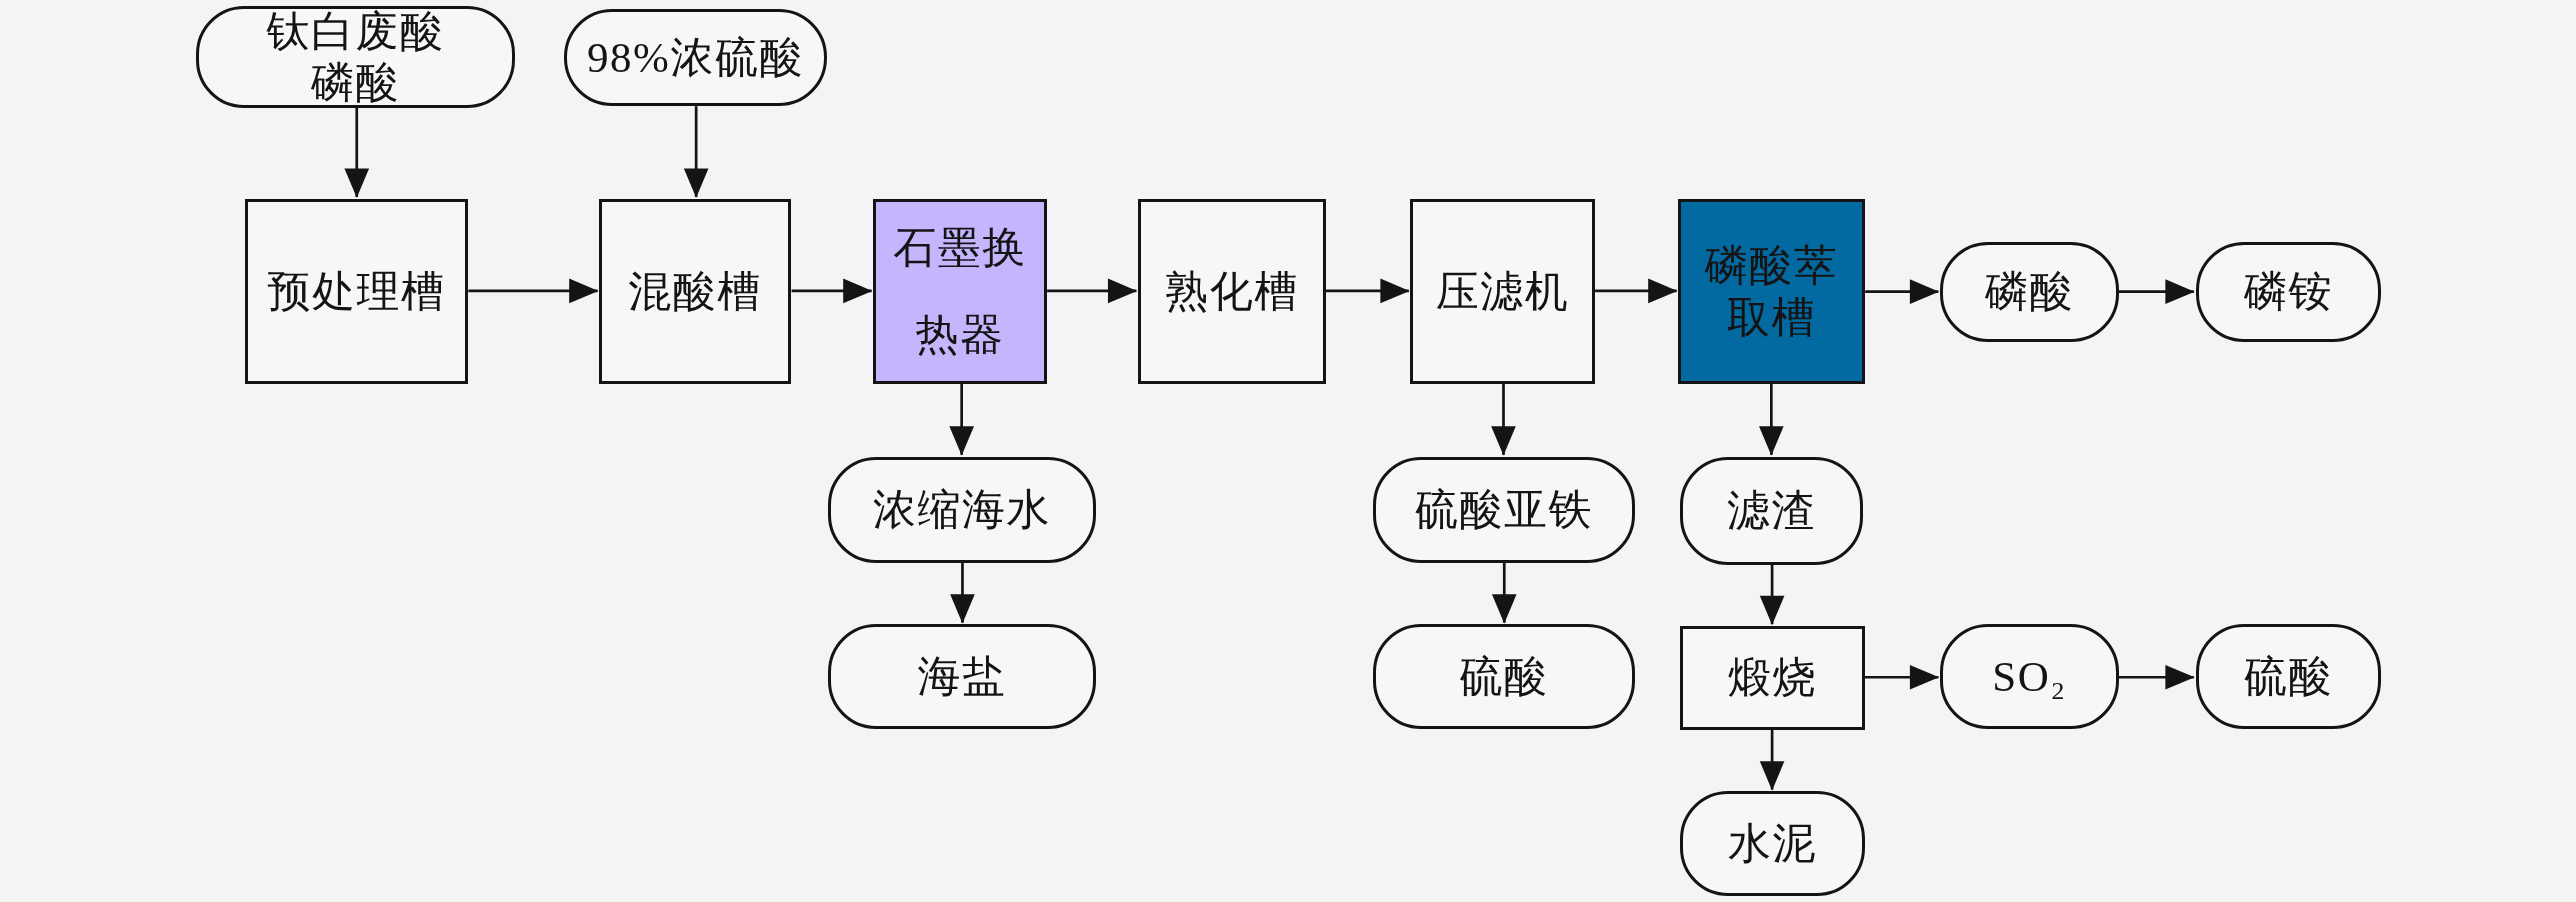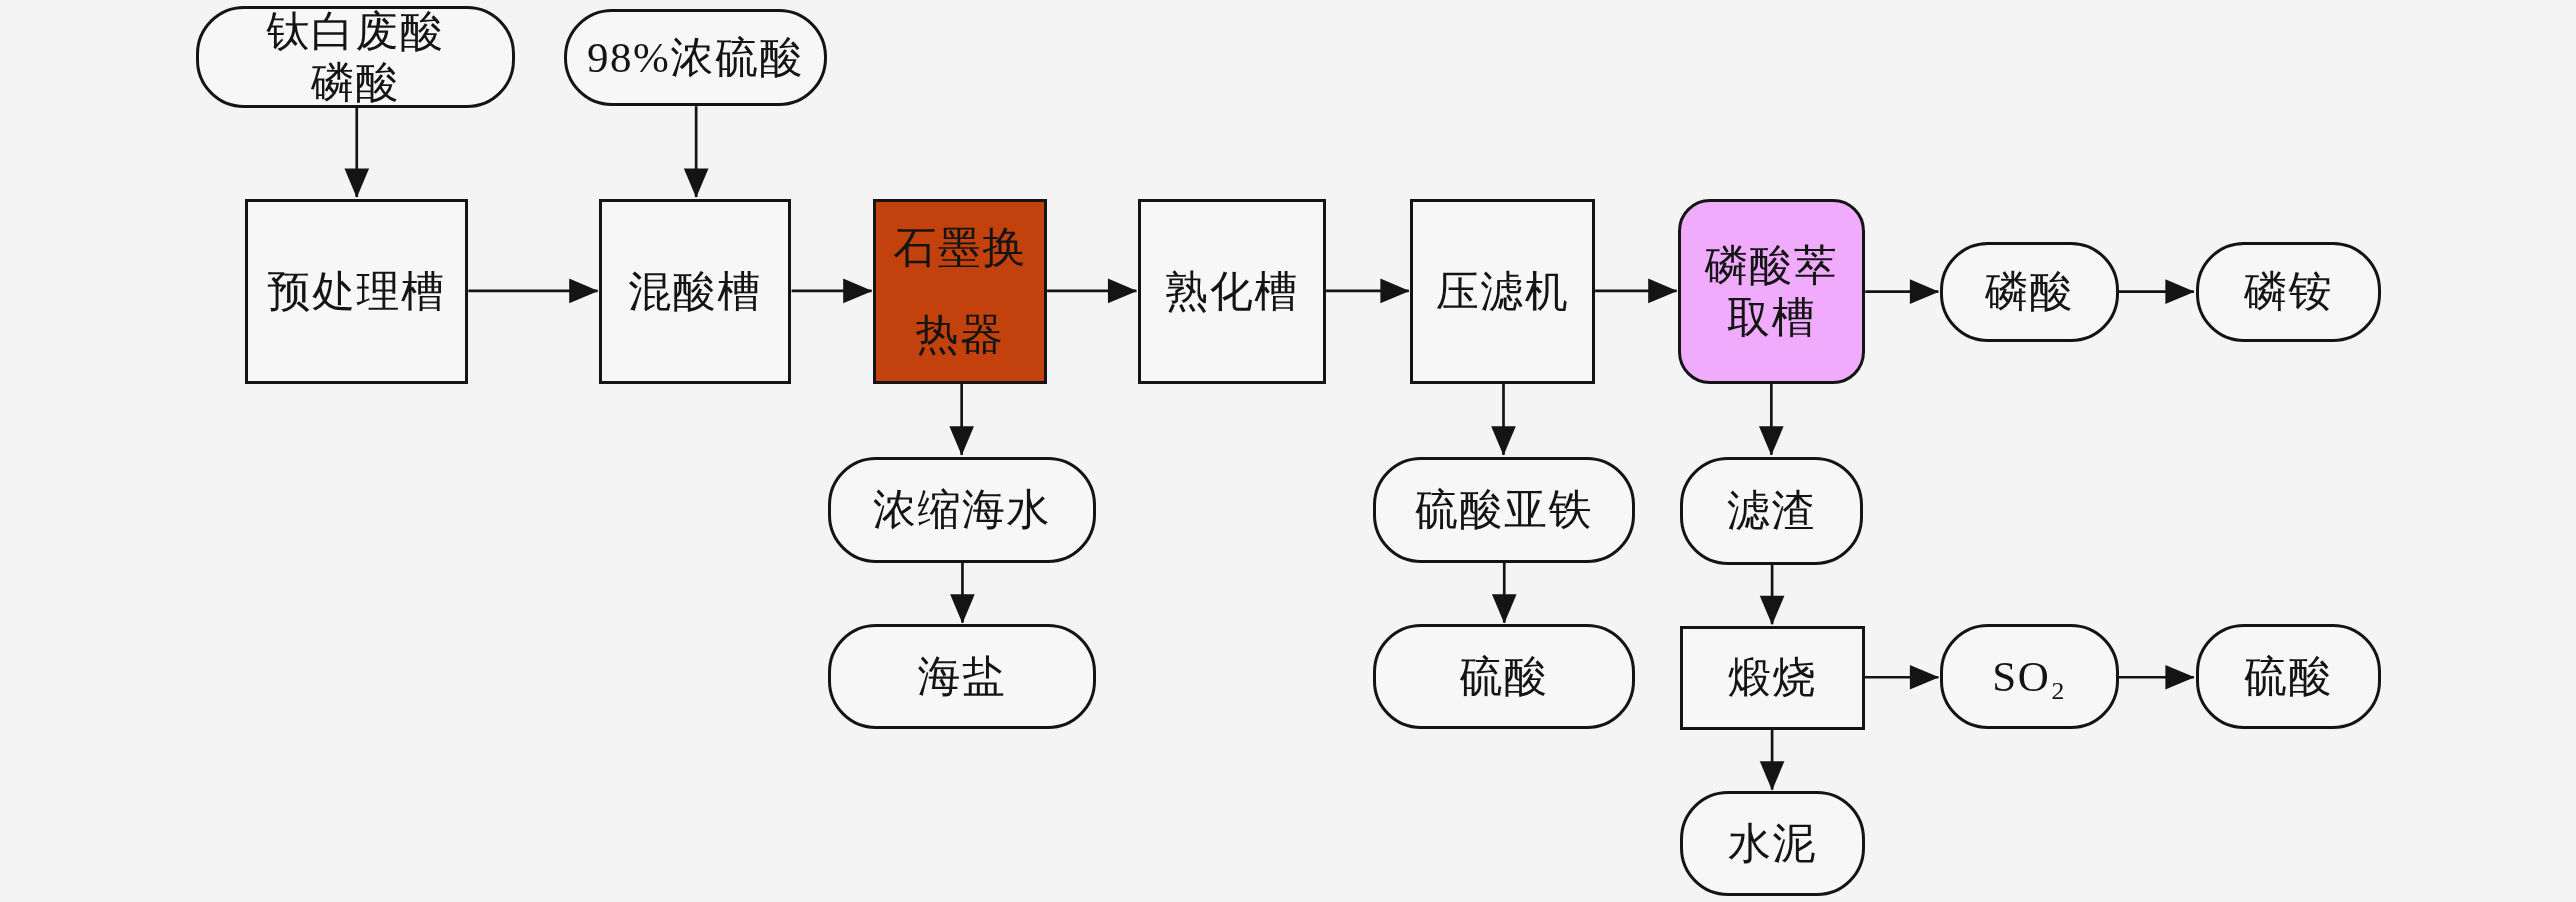--- a/index.html
+++ b/index.html
@@ -72,31 +72,31 @@
       </div>
       <div class="node rounded" style="left: 564px; top: 9.2px; width: 263px; height: 97px; background: rgb(247, 247, 247); border-color: rgb(20, 20, 20);">
         <div class="line">98%浓硫酸</div>
       </div>
       <div class="node rect" style="left: 245px; top: 199px; width: 223px; height: 185px; background: rgb(247, 247, 247); border-color: rgb(20, 20, 20); text-align: center;">
         <div class="line">预处理槽</div>
       </div>
       <div class="node rect" style="left: 599px; top: 199px; width: 192px; height: 185px; background: rgb(247, 247, 247); border-color: rgb(20, 20, 20);">
         <div class="line">混酸槽</div>
       </div>
-      <div class="node rect" style="left: 873px; top: 199px; width: 174px; height: 185px; background: #c2410c; border-color: rgb(20, 20, 20); gap: 35px;">
+      <div class="node rect" style="left: 873px; top: 199px; width: 174px; height: 185px; background: #c4b5fd; border-color: rgb(20, 20, 20); gap: 35px;">
         <div class="line">石墨换</div>
         <div class="line">热器</div>
       </div>
       <div class="node rect" style="left: 1138px; top: 199px; width: 188px; height: 185px; background: rgb(247, 247, 247); border-color: rgb(20, 20, 20);">
         <div class="line">熟化槽</div>
       </div>
       <div class="node rect" style="left: 1410px; top: 199px; width: 185px; height: 185px; background: rgb(247, 247, 247); border-color: rgb(20, 20, 20);">
         <div class="line">压滤机</div>
       </div>
-      <div class="node rect" style="left: 1678px; top: 199px; width: 187px; height: 185px; background: #f0abfc; border-color: rgb(20, 20, 20); border-radius: 32px;">
+      <div class="node rect" style="left: 1678px; top: 199px; width: 187px; height: 185px; background: #0369a1; border-color: rgb(20, 20, 20);">
         <div class="line">磷酸萃</div>
         <div class="line">取槽</div>
       </div>
       <div class="node rounded" style="left: 1940px; top: 242px; width: 179px; height: 100px; background: rgb(247, 247, 247); border-color: rgb(20, 20, 20);">
         <div class="line">磷酸</div>
       </div>
       <div class="node rounded" style="left: 2196px; top: 242px; width: 185px; height: 100px; background: rgb(247, 247, 247); border-color: rgb(20, 20, 20); align-items: center;">
         <div class="line">磷铵</div>
       </div>
       <div class="node rounded" style="left: 828px; top: 457px; width: 268px; height: 106px; background: rgb(247, 247, 247); border-color: rgb(20, 20, 20);">

